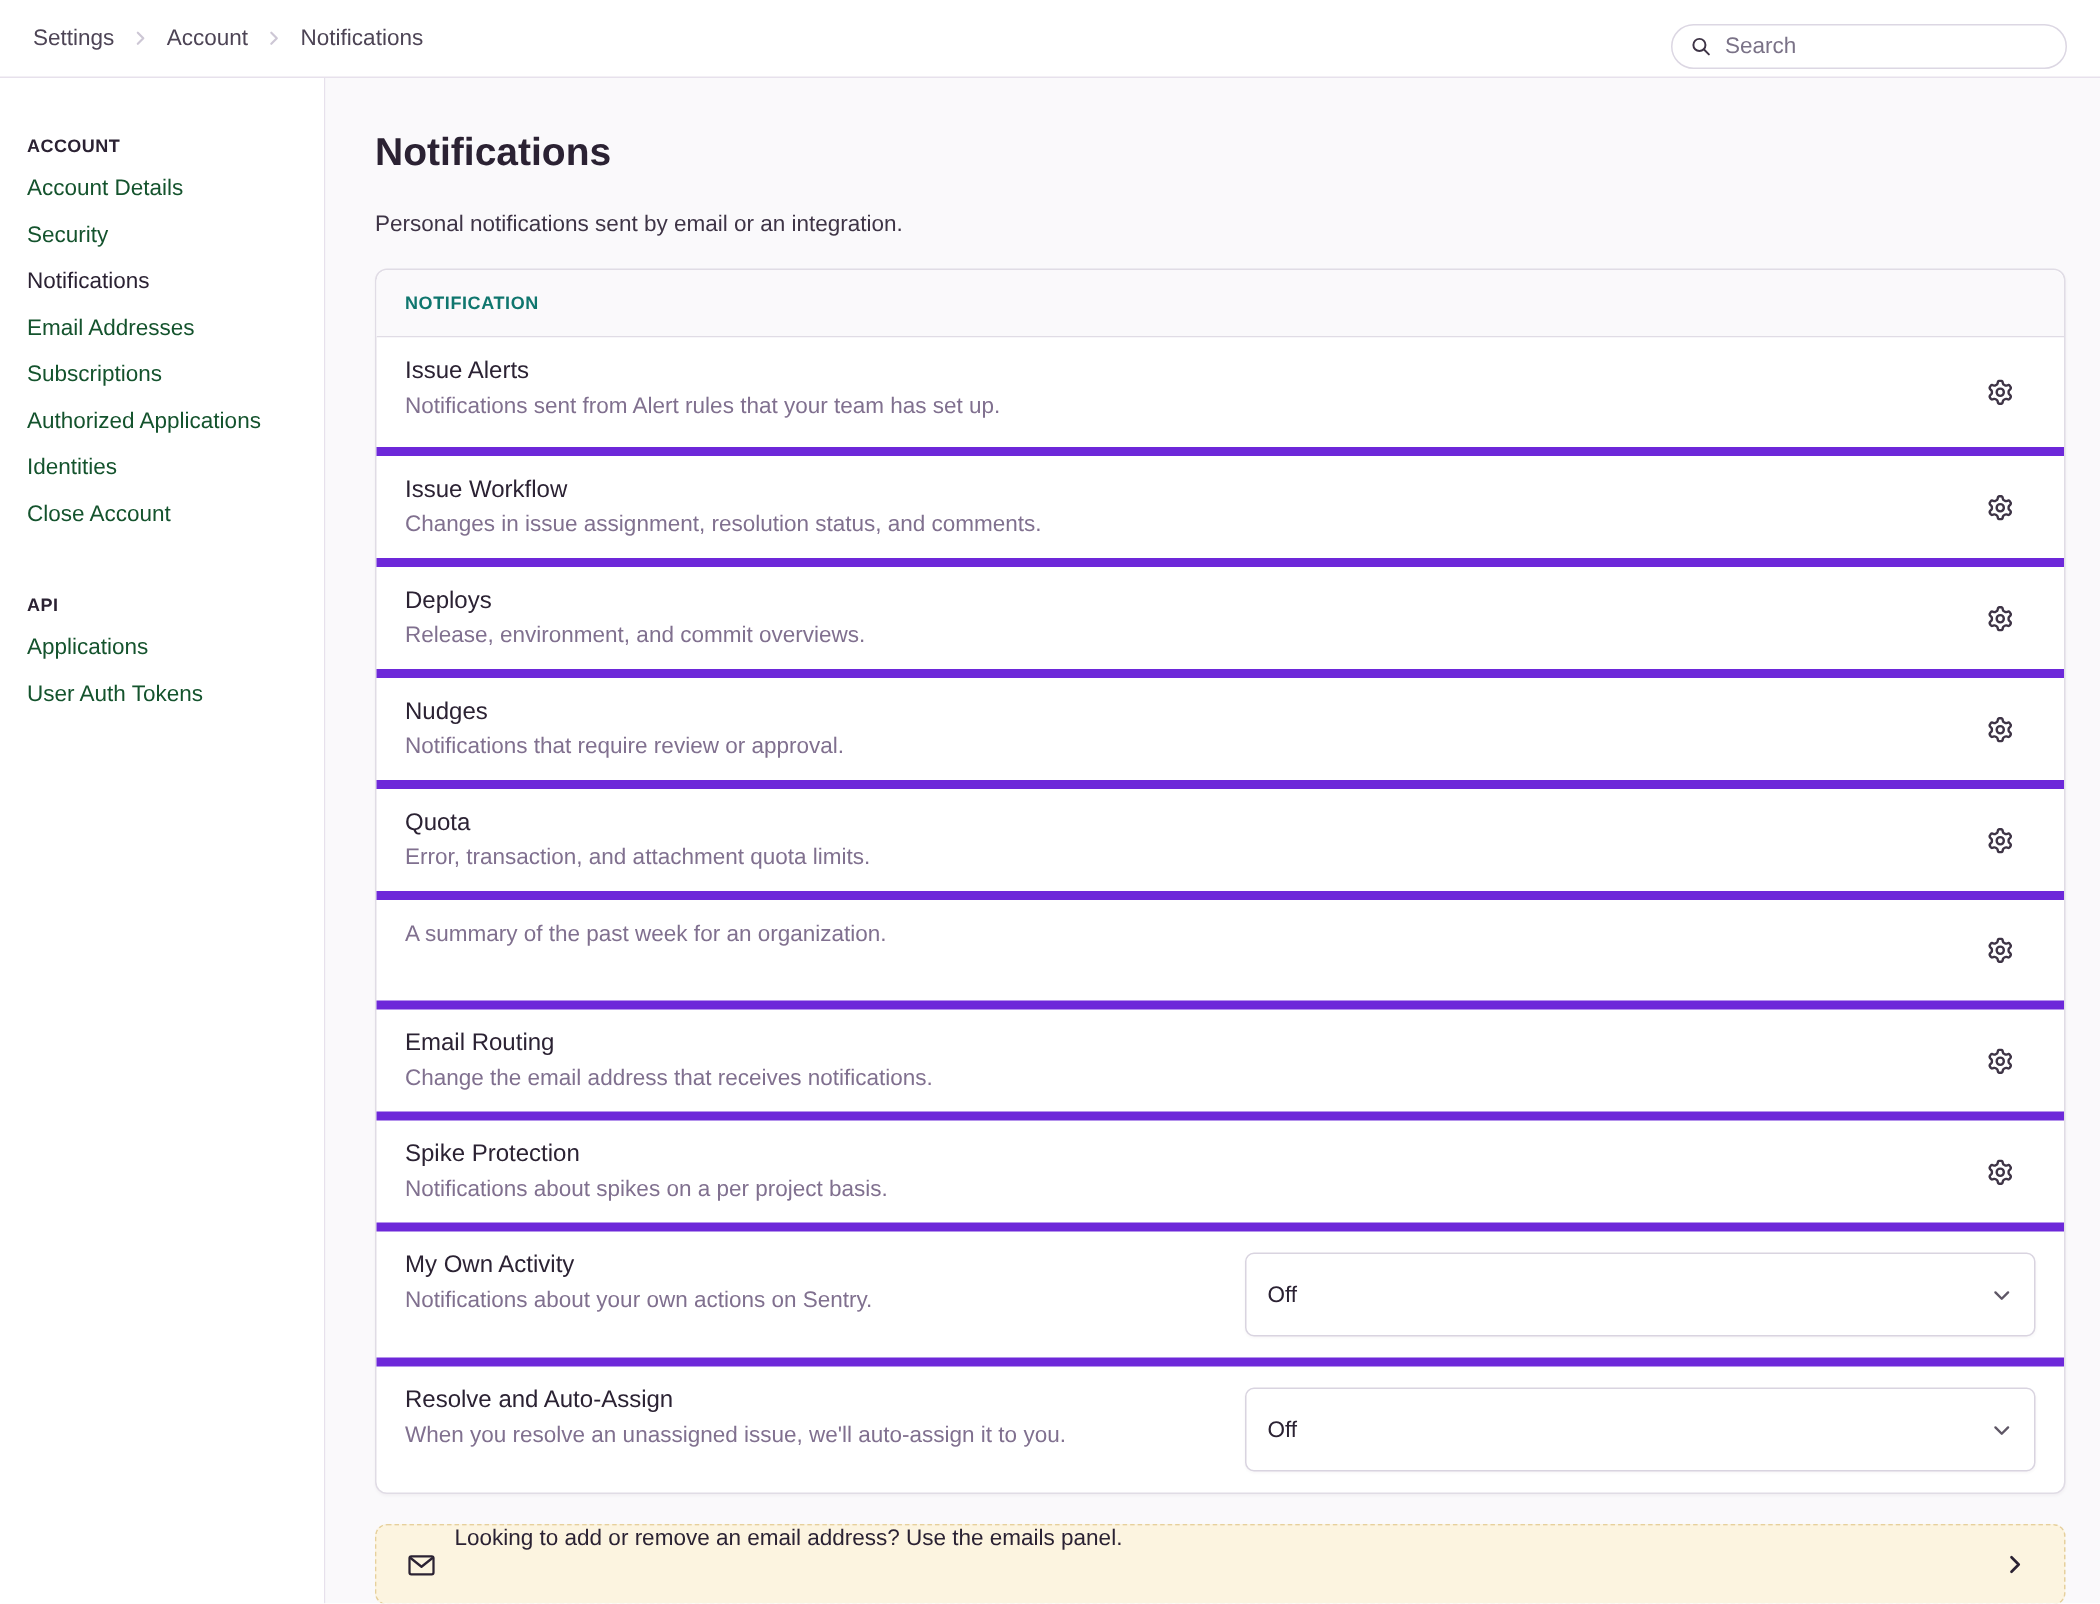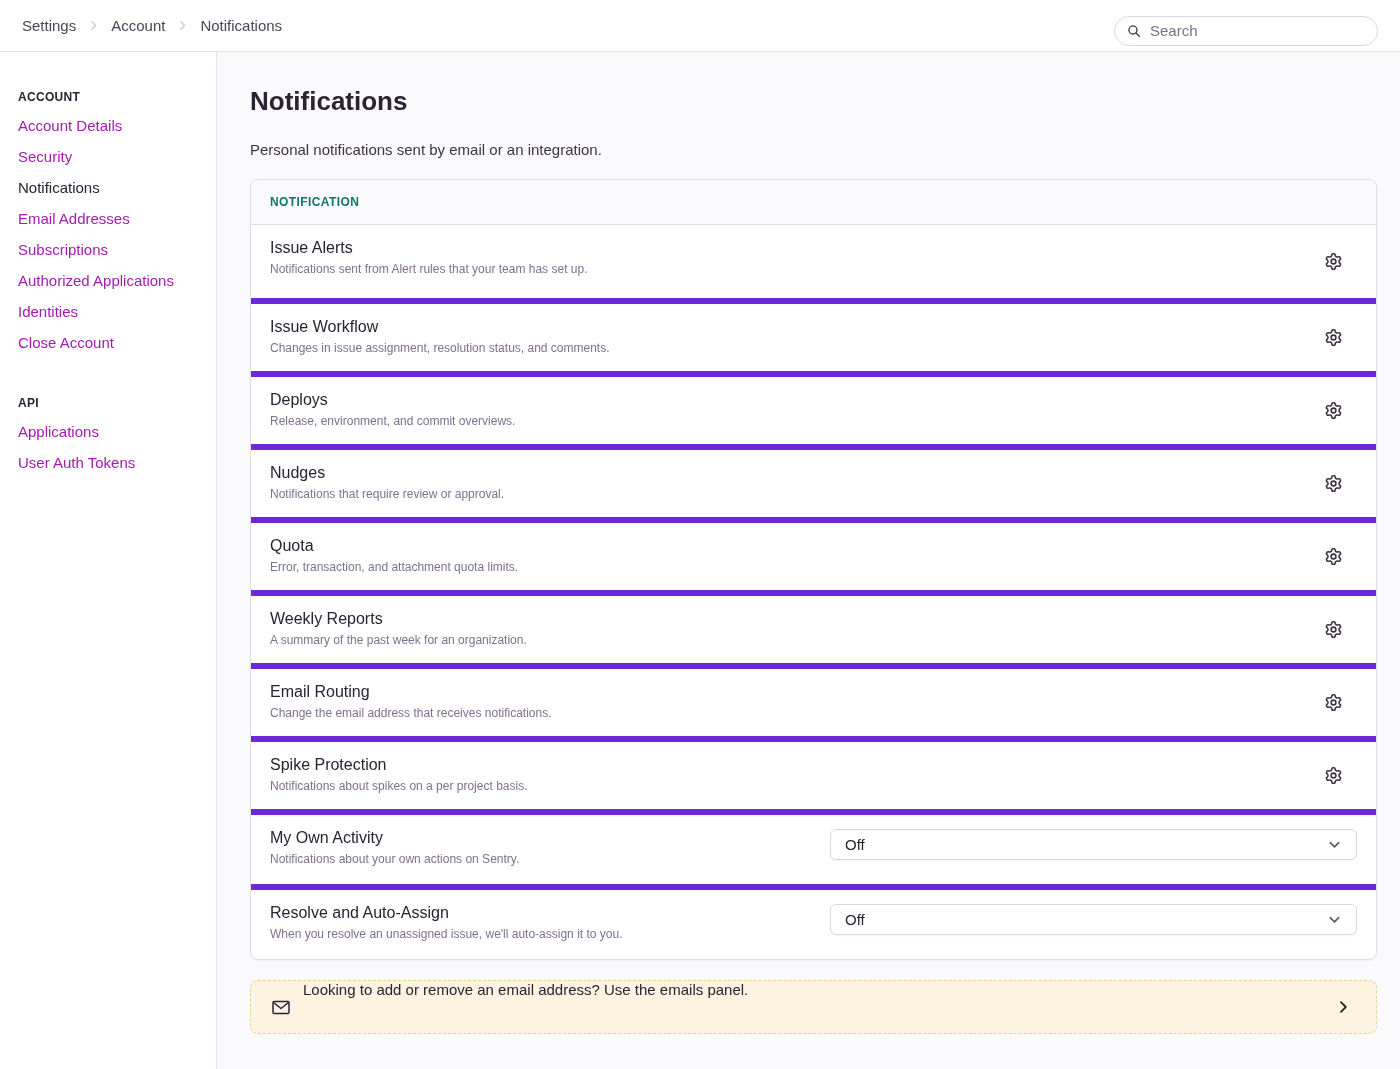--- a/index.html
+++ b/index.html
@@ -38,21 +38,21 @@
     width: 217px; flex-shrink: 0; background: #ffffff;
     border-right: 1px solid #e7e1ec; padding: 32px 12px 0 18px;
   }
   .side-section + .side-section { margin-top: 32px; }
   .side-header {
     font-size: 12px; font-weight: 700; color: #2b2233;
     text-transform: uppercase; letter-spacing: .3px;
     padding: 6px 0; margin: 0;
   }
   .side-item {
-    display: block; font-size: 15px; color: #a21caf;
+    display: block; font-size: 15px; color: #14532d;
     padding: 7px 0; cursor: pointer; text-decoration: none;
   }
   .side-item.active { color: #2b2233; }
 
   .content {
     flex: 1; background: #faf9fb;
     padding: 34px 23px 0 33px; overflow: hidden;
   }
   .page-title { font-size: 26px; font-weight: 700; margin: 0 0 24px; color: #2b2233; }
   .page-subtitle { font-size: 15px; margin: 0 0 21px; color: #3e3446; }
@@ -69,27 +69,27 @@
     text-transform: uppercase; color: #0f766e;
   }
   .row {
     display: flex; 
     min-height: 73px; padding: 14px 19px;
   }
   .row + .row { border-top: 6px solid #6d28d9; }
   .row.has-select { min-height: 75px; }
   .row-text { flex: 1; padding-right: 20px; }
   .row-title { font-size: 16px; color: #2b2233; margin-bottom: 5px; }
-  .row-desc { font-size: 12px; color: #80708f; }
+  .row-desc { font-size: 15px; color: #80708f; }
   .gear-btn {
     background: none; border: none; padding: 6px; margin-right: 9px;
     display: flex; align-items: center; cursor: pointer; border-radius: 4px;
   }
   .select {
-    width: 527px; height: 31px; background: #ffffff;
+    width: 527px; height: 56px; background: #ffffff;
     border: 1px solid #d9d4e0; border-radius: 6px;
     display: flex; align-items: center; justify-content: space-between;
     padding: 0 14px; font-size: 15px; color: #2b2233; cursor: pointer;
     box-shadow: 0 1px 2px rgba(43,34,51,.04);
   }
 
   
   .alert {
     margin-top: 20px; height: 54px;
     border: 1px dashed #e6d09c; border-radius: 8px;
@@ -217,21 +217,20 @@
             <button class="gear-btn">
               <span class="icon">
                 <svg width="17" height="17" viewBox="0 0 16 16" fill="#3e3446">
                   <path d="M8 0a8.2 8.2 0 0 1 .701.031C9.444.095 9.99.645 10.16 1.29l.288 1.107c.018.066.079.158.212.224.231.114.454.243.668.386.123.082.233.09.299.071l1.103-.303c.644-.176 1.392.021 1.82.63.27.385.506.792.704 1.218.315.675.111 1.422-.364 1.891l-.814.806c-.049.048-.098.147-.088.294.016.257.016.515 0 .772-.01.147.038.246.088.294l.814.806c.475.469.679 1.216.364 1.891a7.977 7.977 0 0 1-.704 1.217c-.428.61-1.176.807-1.82.63l-1.102-.302c-.067-.019-.177-.011-.3.071a5.909 5.909 0 0 1-.668.386c-.133.066-.194.158-.211.224l-.29 1.106c-.168.646-.715 1.196-1.458 1.26a8.006 8.006 0 0 1-1.402 0c-.743-.064-1.289-.614-1.458-1.26l-.289-1.106c-.018-.066-.079-.158-.212-.224a5.738 5.738 0 0 1-.668-.386c-.123-.082-.233-.09-.299-.071l-1.103.303c-.644.176-1.392-.021-1.82-.63a8.12 8.12 0 0 1-.704-1.218c-.315-.675-.111-1.422.363-1.891l.815-.806c.05-.048.098-.147.088-.294a6.214 6.214 0 0 1 0-.772c.01-.147-.038-.246-.088-.294l-.815-.806C.635 6.045.431 5.298.746 4.623a7.92 7.92 0 0 1 .704-1.217c.428-.61 1.176-.807 1.82-.63l1.102.302c.067.019.177.011.3-.071.214-.143.437-.272.668-.386.133-.066.194-.158.212-.224l.289-1.106C6.009.645 6.556.095 7.299.03 7.53.01 7.764 0 8 0Zm-.571 1.525c-.036.003-.108.036-.137.146l-.289 1.105c-.147.561-.549.967-.998 1.189-.173.086-.34.183-.5.29-.417.278-.97.423-1.529.27l-1.103-.303c-.109-.03-.175.016-.195.045-.22.312-.412.644-.573.99-.014.031-.021.11.059.19l.815.806c.411.406.562.957.53 1.456a4.709 4.709 0 0 0 0 .582c.032.499-.119 1.05-.53 1.456l-.815.806c-.081.08-.073.159-.059.19.162.346.353.677.573.989.02.03.085.076.195.046l1.102-.303c.56-.153 1.113-.008 1.53.27.161.107.328.204.501.29.447.222.85.629.997 1.189l.289 1.105c.029.109.101.143.137.146a6.6 6.6 0 0 0 1.142 0c.036-.003.108-.036.137-.146l.289-1.105c.147-.561.549-.967.998-1.189.173-.086.34-.183.5-.29.417-.278.97-.423 1.529-.27l1.103.303c.109.029.175-.016.195-.045.22-.313.411-.644.573-.99.014-.031.021-.11-.059-.19l-.815-.806c-.411-.406-.562-.957-.53-1.456a4.709 4.709 0 0 0 0-.582c-.032-.499.119-1.05.53-1.456l.815-.806c.081-.08.073-.159.059-.19a6.464 6.464 0 0 0-.573-.989c-.02-.03-.085-.076-.195-.046l-1.102.303c-.56.153-1.113.008-1.53-.27a4.44 4.44 0 0 0-.501-.29c-.447-.222-.85-.629-.997-1.189l-.289-1.105c-.029-.11-.101-.143-.137-.146a6.6 6.6 0 0 0-1.142 0ZM11 8a3 3 0 1 1-6 0 3 3 0 0 1 6 0ZM9.5 8a1.5 1.5 0 1 0-3.001.001A1.5 1.5 0 0 0 9.5 8Z"></path>
                 </svg>
               </span>
             </button>
           </div>
           <div class="row">
             <div class="row-text">
-              <div class="row-title">Weekly Reports</div>
               <div class="row-desc">A summary of the past week for an organization.</div>
             </div>
             <button class="gear-btn">
               <span class="icon">
                 <svg width="17" height="17" viewBox="0 0 16 16" fill="#3e3446">
                   <path d="M8 0a8.2 8.2 0 0 1 .701.031C9.444.095 9.99.645 10.16 1.29l.288 1.107c.018.066.079.158.212.224.231.114.454.243.668.386.123.082.233.09.299.071l1.103-.303c.644-.176 1.392.021 1.82.63.27.385.506.792.704 1.218.315.675.111 1.422-.364 1.891l-.814.806c-.049.048-.098.147-.088.294.016.257.016.515 0 .772-.01.147.038.246.088.294l.814.806c.475.469.679 1.216.364 1.891a7.977 7.977 0 0 1-.704 1.217c-.428.61-1.176.807-1.82.63l-1.102-.302c-.067-.019-.177-.011-.3.071a5.909 5.909 0 0 1-.668.386c-.133.066-.194.158-.211.224l-.29 1.106c-.168.646-.715 1.196-1.458 1.26a8.006 8.006 0 0 1-1.402 0c-.743-.064-1.289-.614-1.458-1.26l-.289-1.106c-.018-.066-.079-.158-.212-.224a5.738 5.738 0 0 1-.668-.386c-.123-.082-.233-.09-.299-.071l-1.103.303c-.644.176-1.392-.021-1.82-.63a8.12 8.12 0 0 1-.704-1.218c-.315-.675-.111-1.422.363-1.891l.815-.806c.05-.048.098-.147.088-.294a6.214 6.214 0 0 1 0-.772c.01-.147-.038-.246-.088-.294l-.815-.806C.635 6.045.431 5.298.746 4.623a7.92 7.92 0 0 1 .704-1.217c.428-.61 1.176-.807 1.82-.63l1.102.302c.067.019.177.011.3-.071.214-.143.437-.272.668-.386.133-.066.194-.158.212-.224l.289-1.106C6.009.645 6.556.095 7.299.03 7.53.01 7.764 0 8 0Zm-.571 1.525c-.036.003-.108.036-.137.146l-.289 1.105c-.147.561-.549.967-.998 1.189-.173.086-.34.183-.5.29-.417.278-.97.423-1.529.27l-1.103-.303c-.109-.03-.175.016-.195.045-.22.312-.412.644-.573.99-.014.031-.021.11.059.19l.815.806c.411.406.562.957.53 1.456a4.709 4.709 0 0 0 0 .582c.032.499-.119 1.05-.53 1.456l-.815.806c-.081.08-.073.159-.059.19.162.346.353.677.573.989.02.03.085.076.195.046l1.102-.303c.56-.153 1.113-.008 1.53.27.161.107.328.204.501.29.447.222.85.629.997 1.189l.289 1.105c.029.109.101.143.137.146a6.6 6.6 0 0 0 1.142 0c.036-.003.108-.036.137-.146l.289-1.105c.147-.561.549-.967.998-1.189.173-.086.34-.183.5-.29.417-.278.97-.423 1.529-.27l1.103.303c.109.029.175-.016.195-.045.22-.313.411-.644.573-.99.014-.031.021-.11-.059-.19l-.815-.806c-.411-.406-.562-.957-.53-1.456a4.709 4.709 0 0 0 0-.582c-.032-.499.119-1.05.53-1.456l.815-.806c.081-.08.073-.159.059-.19a6.464 6.464 0 0 0-.573-.989c-.02-.03-.085-.076-.195-.046l-1.102.303c-.56.153-1.113.008-1.53-.27a4.44 4.44 0 0 0-.501-.29c-.447-.222-.85-.629-.997-1.189l-.289-1.105c-.029-.11-.101-.143-.137-.146a6.6 6.6 0 0 0-1.142 0ZM11 8a3 3 0 1 1-6 0 3 3 0 0 1 6 0ZM9.5 8a1.5 1.5 0 1 0-3.001.001A1.5 1.5 0 0 0 9.5 8Z"></path>
                 </svg>
               </span>
             </button>
           </div>

